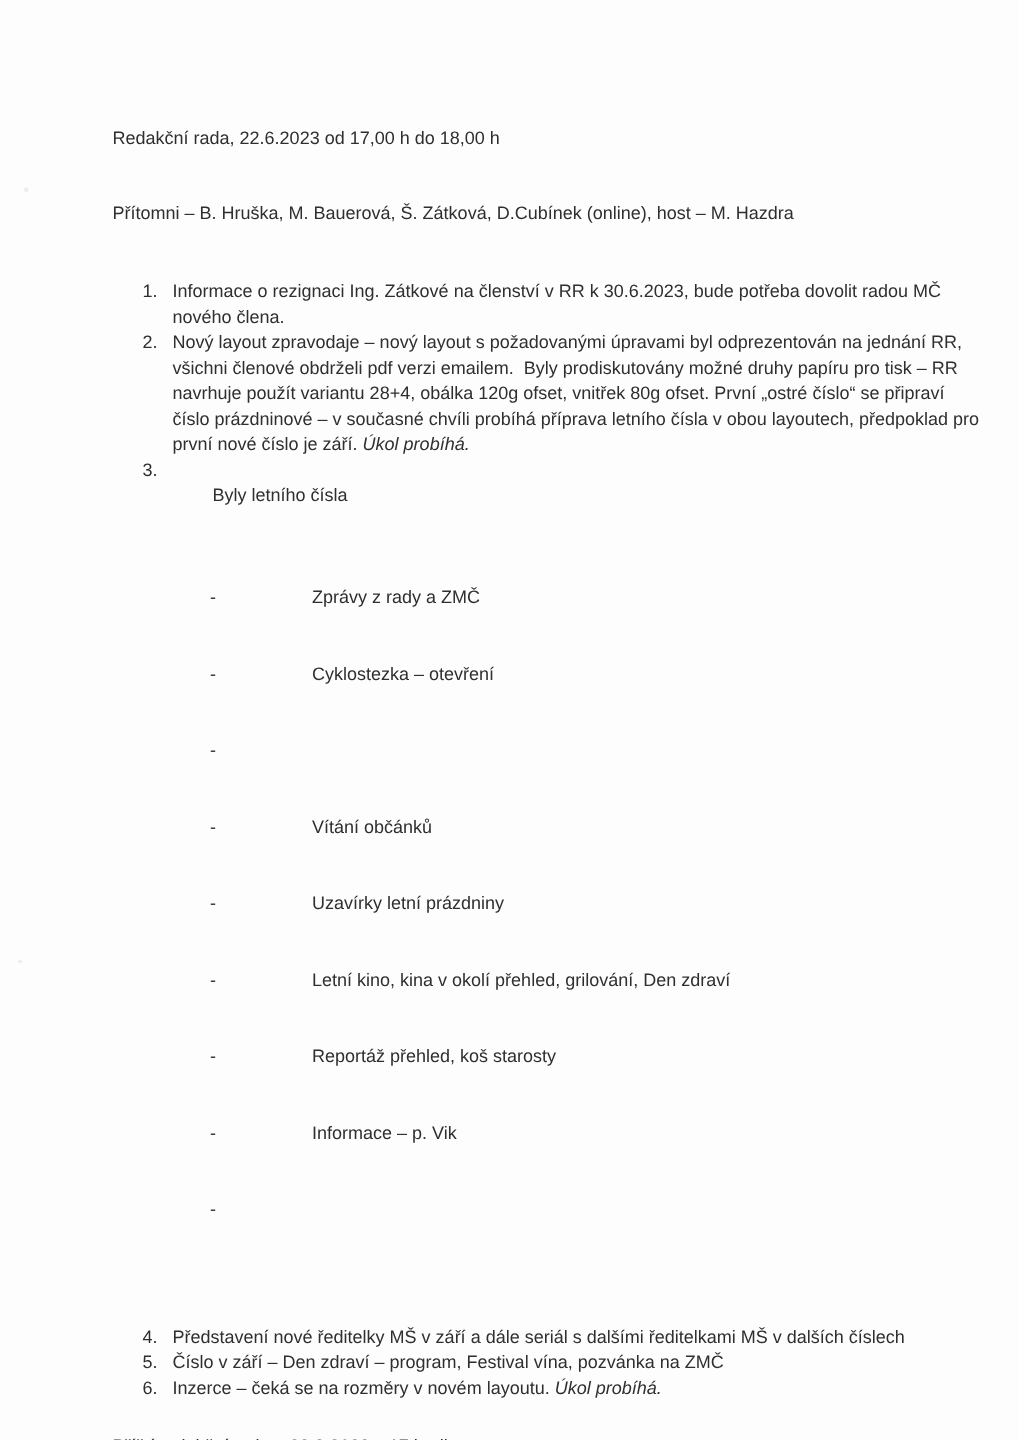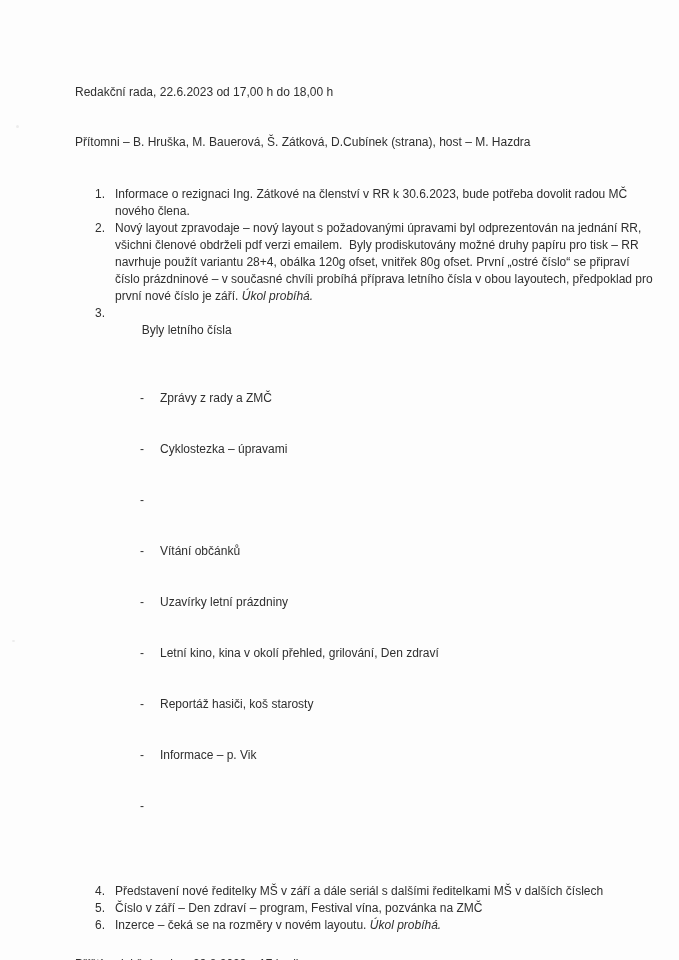--- a/index.html
+++ b/index.html
@@ -45,41 +45,41 @@
   .sublist { }
   .subitem {
     display: flex;
     align-items: flex-start;
   }
   .dash {
     flex: none;
     width: 20px;
     margin-left: 25px;
   }
-  .subtext { white-space: pre-wrap; }
+  .subtext { white-space: pre-wrap; margin-left: 48px; }
   .footer-next { margin-top: 22px; }
   
   .speck {
     position: absolute;
     border-radius: 50%;
     background: rgba(90, 90, 90, 0.10);
   }
   .speck-1 { left: 16px; top: 125px; width: 3px; height: 3px; }
   .speck-2 { left: 12px; top: 640px; width: 3px; height: 2px; }
 </style>
 </head>
 <body>
 
 <div class="page">
   <span class="speck speck-1"></span>
   <span class="speck speck-2"></span>
 
   <p class="line">Redakční rada, 22.6.2023 od 17,00 h do 18,00 h</p>
 
-  <p class="line attendees">Přítomni – B. Hruška, M. Bauerová, Š. Zátková, D.Cubínek (strana), host – M. Hazdra</p>
+  <p class="line attendees">Přítomni – B. Hruška, M. Bauerová, Š. Zátková, D.Cubínek (online), host – M. Hazdra</p>
 
   <div class="agenda">
 
     <div class="agenda-item">
       <span class="num">1.</span>
       <span class="itext"><span>Informace o rezignaci Ing. Zátkové na členství v RR k 30.6.2023, bude potřeba dovolit radou MČ nového člena.</span><em></em></span>
     </div>
 
     <div class="agenda-item">
       <span class="num">2.</span>
@@ -90,40 +90,40 @@
       <span class="num">3.</span>
       <span class="itext">
         <span>Byly letního čísla</span>
         <div class="sublist">
           <div class="subitem">
             <span class="dash">-</span>
             <span class="subtext">Zprávy z rady a ZMČ</span>
           </div>
           <div class="subitem">
             <span class="dash">-</span>
-            <span class="subtext">Cyklostezka – úpravami</span>
+            <span class="subtext">Cyklostezka – otevření</span>
           </div>
           <div class="subitem">
             <span class="dash">-</span>
           </div>
           <div class="subitem">
             <span class="dash">-</span>
             <span class="subtext">Vítání občánků</span>
           </div>
           <div class="subitem">
             <span class="dash">-</span>
             <span class="subtext">Uzavírky letní prázdniny</span>
           </div>
           <div class="subitem">
             <span class="dash">-</span>
             <span class="subtext">Letní kino, kina v okolí přehled, grilování, Den zdraví</span>
           </div>
           <div class="subitem">
             <span class="dash">-</span>
-            <span class="subtext">Reportáž hasiči, koš starosty</span>
+            <span class="subtext">Reportáž přehled, koš starosty</span>
           </div>
           <div class="subitem">
             <span class="dash">-</span>
             <span class="subtext">Informace – p. Vik</span>
           </div>
           <div class="subitem">
             <span class="dash">-</span>
           </div>
         </div>
       </span>

